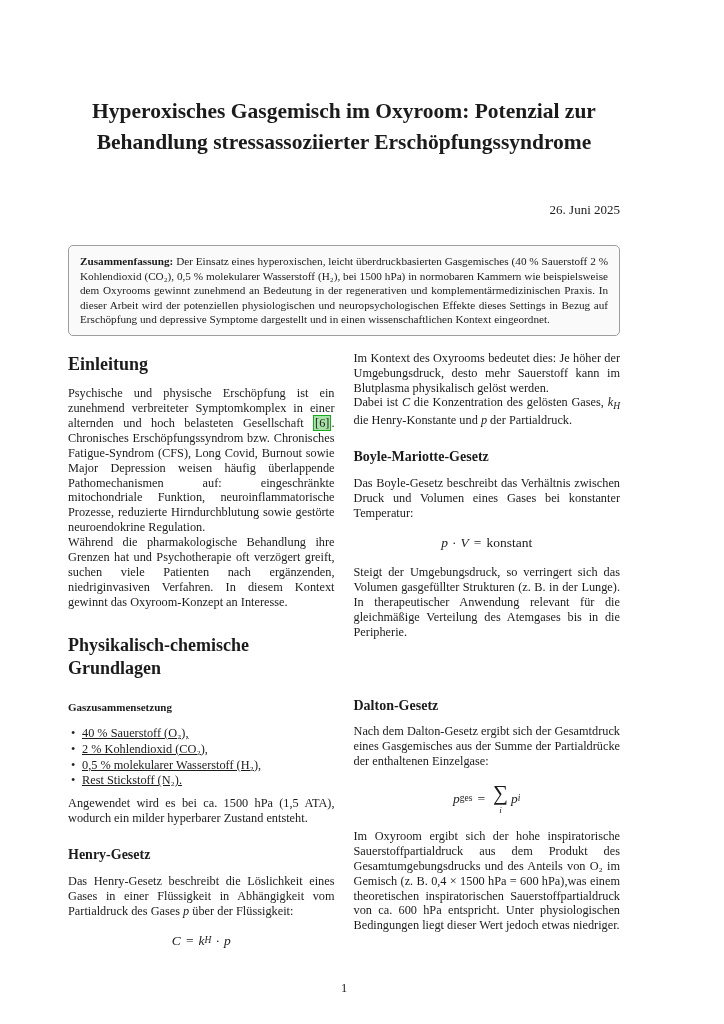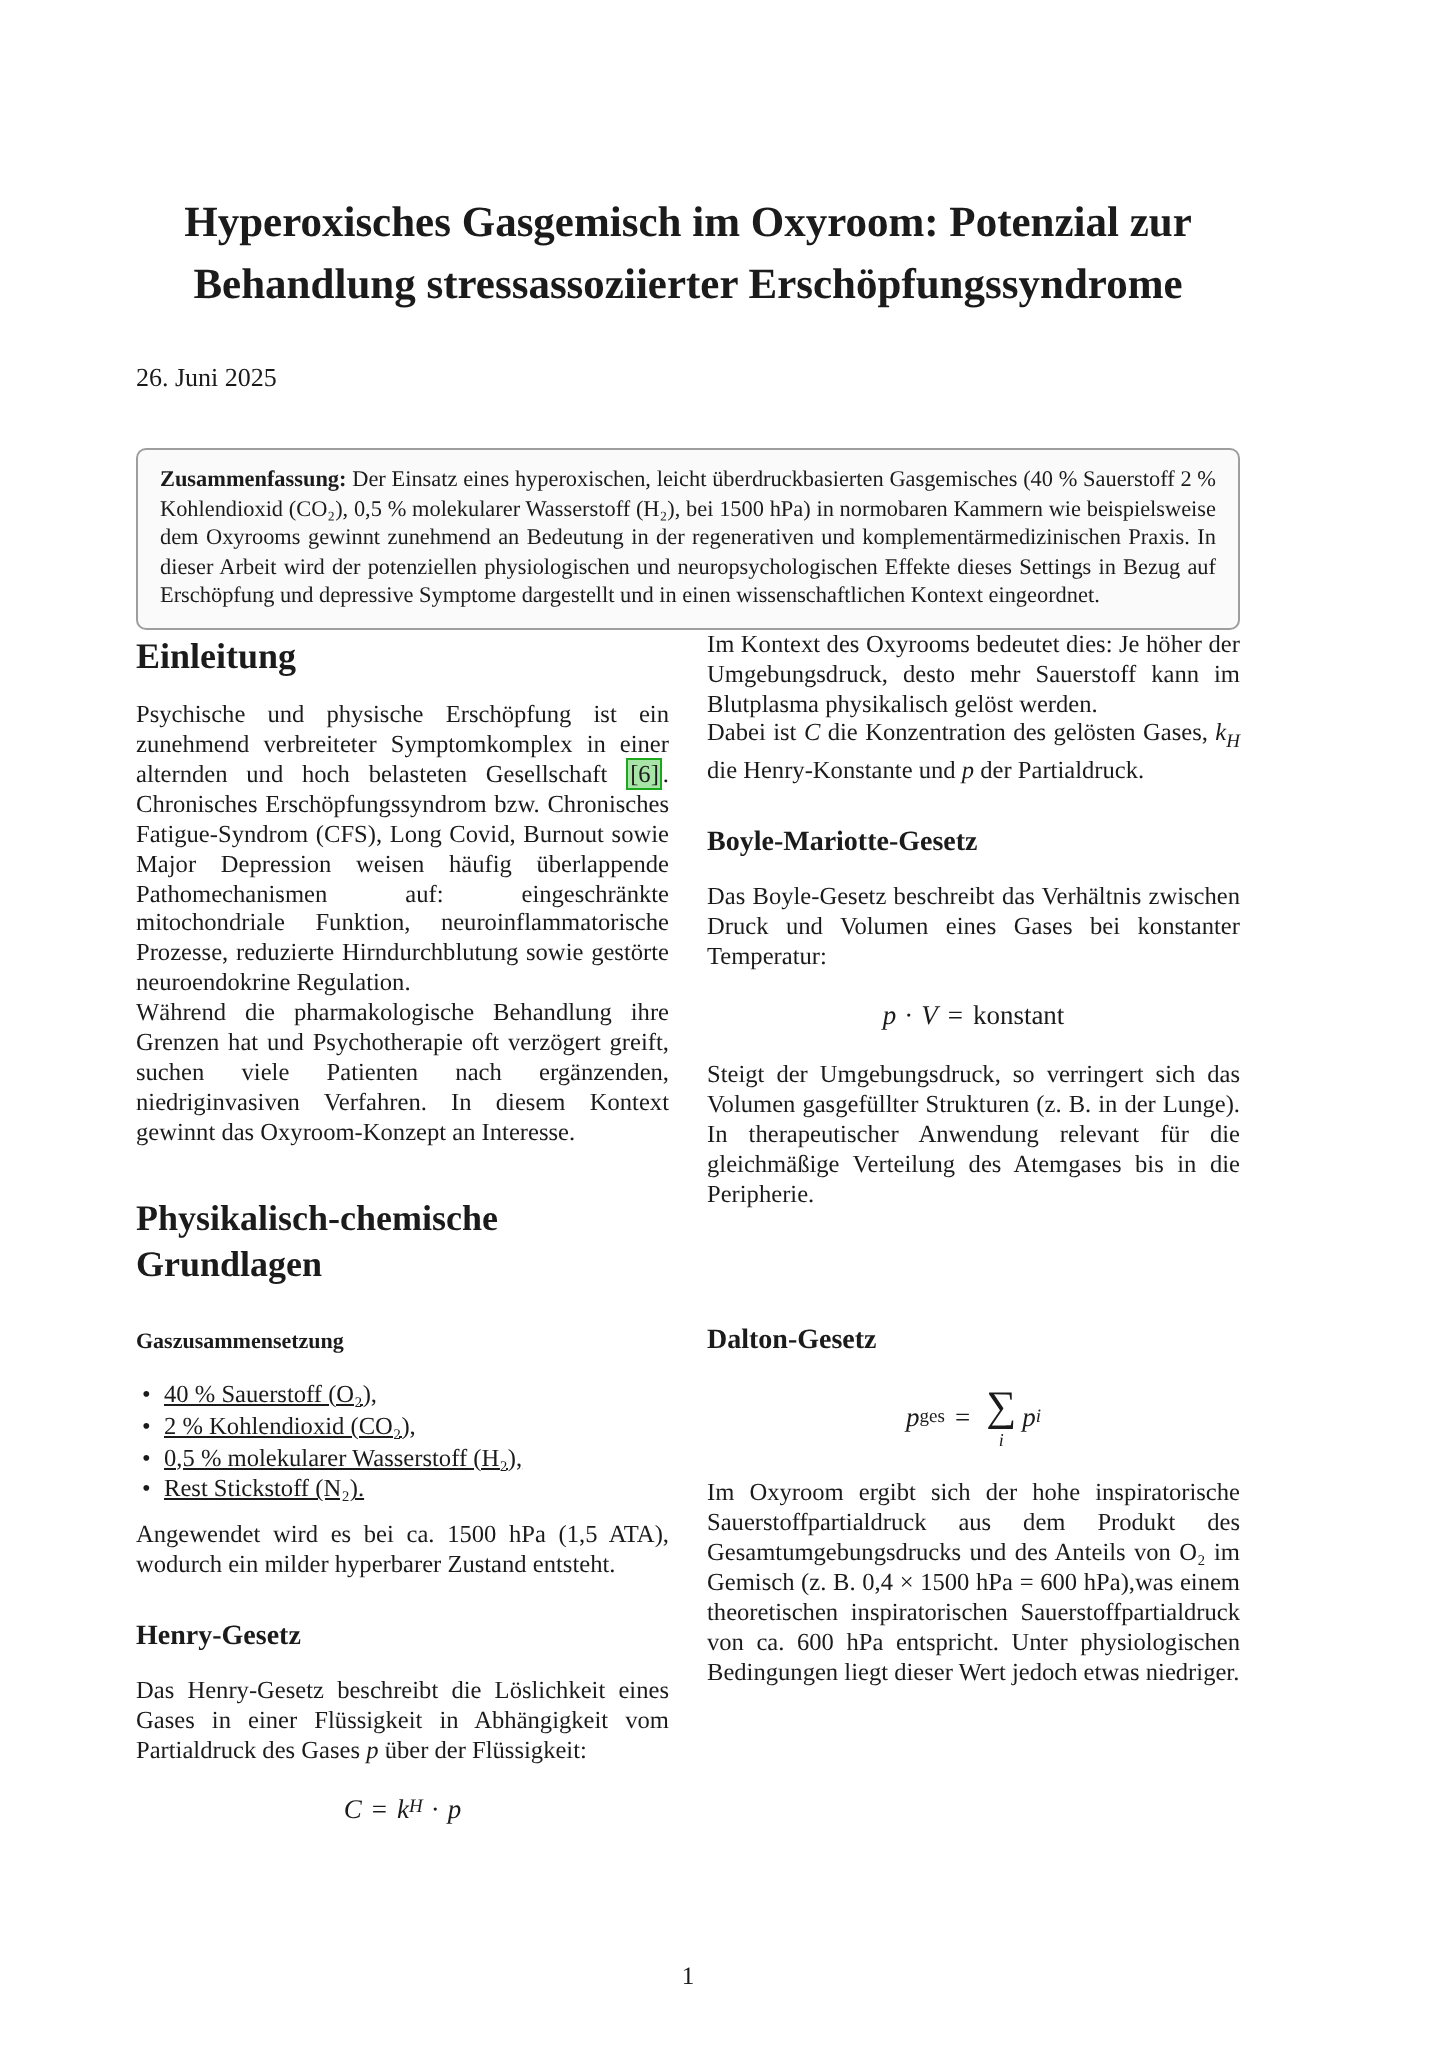--- a/index.html
+++ b/index.html
@@ -18,38 +18,39 @@
   }
   .doc-title {
     font-size: 21.5px;
     line-height: 1.42;
     font-weight: bold;
     text-align: center;
     margin: 0;
     padding: 0 8px;
   }
   .doc-date {
-    text-align: left;
+    text-align: right;
     font-size: 13px;
-    margin-top: 24px;
+    margin-top: 45px;
   }
   .abstract {
     margin-top: 27px;
     border: 1px solid #9e9e9e;
     border-radius: 5px;
     background: #fafafa;
     padding: 8px 11px;
     font-size: 11.2px;
     line-height: 1.3;
     text-align: justify;
   }
   .abstract-label { font-weight: bold; }
   .columns {
     display: flex;
     gap: 19px;
+    margin-top: 15px;
   }
   .col { flex: 1; min-width: 0; font-size: 12.3px; line-height: 1.21; }
   p { margin: 0; text-align: justify; }
   .sec { font-size: 18px; font-weight: bold; margin: 2px 0 11px 0; line-height: 1.25; }
   .sec-gap { margin-top: 25px; margin-bottom: 12px; }
   .subsec { font-size: 11px; font-weight: bold; margin: 22px 0 11px 0; }
   .subsubsec { font-size: 14px; font-weight: bold; margin: 21px 0 10px 0; }
   .dalton-gap { margin-top: 58px; }
   ul.gas-list { list-style: none; margin: 8px 0; padding: 0; }
   ul.gas-list li { position: relative; padding-left: 14px; margin: 1px 0; text-align: left; text-decoration: underline; }
@@ -136,20 +137,21 @@
       <div class="formula">
         <span class="mi">p</span>
           <span class="dotop">·</span>
           <span class="mi">V</span>
           <span class="op">=</span>
           <span>konstant</span>
       </div>
       <p>Steigt der Umgebungsdruck, so verringert sich das Volumen gasgefüllter Strukturen (z. B. in der Lunge). In therapeutischer Anwendung relevant für die gleichmäßige Verteilung des Atemgases bis in die Peripherie.</p>
 
       <h4 class="subsubsec dalton-gap">Dalton-Gesetz</h4>
+      <p>Nach dem Dalton-Gesetz ergibt sich der Gesamtdruck eines Gasgemisches aus der Summe der Partialdrücke der enthaltenen Einzelgase:</p>
       <div class="formula">
         <span class="mi">p</span>
           <sub>ges</sub>
           <span class="op">=</span>
           <span class="sum-stack">
             <span class="sigma">∑</span>
             <span class="idx">i</span>
           </span>
           <span class="mi">p</span>
           <sub class="mi">i</sub>

